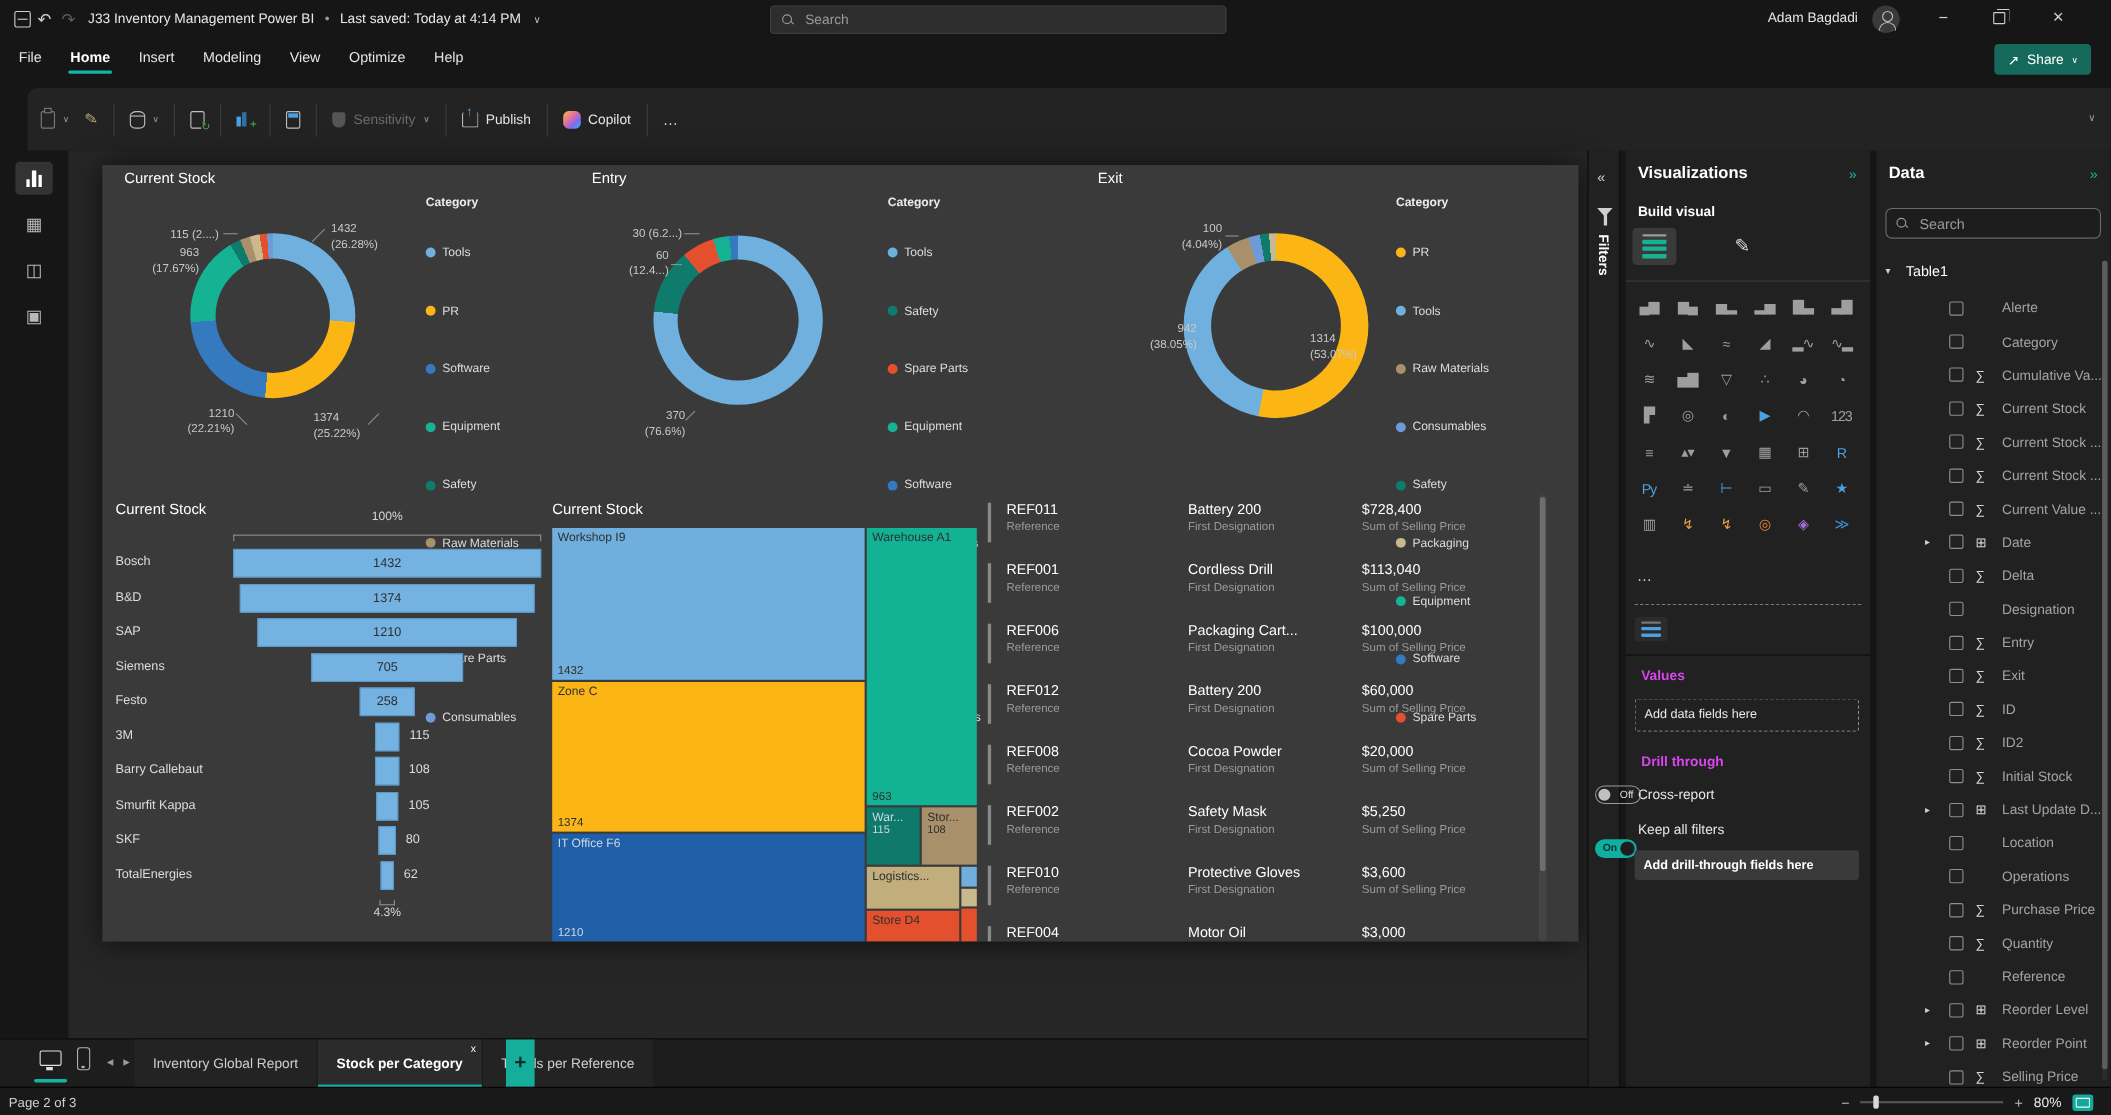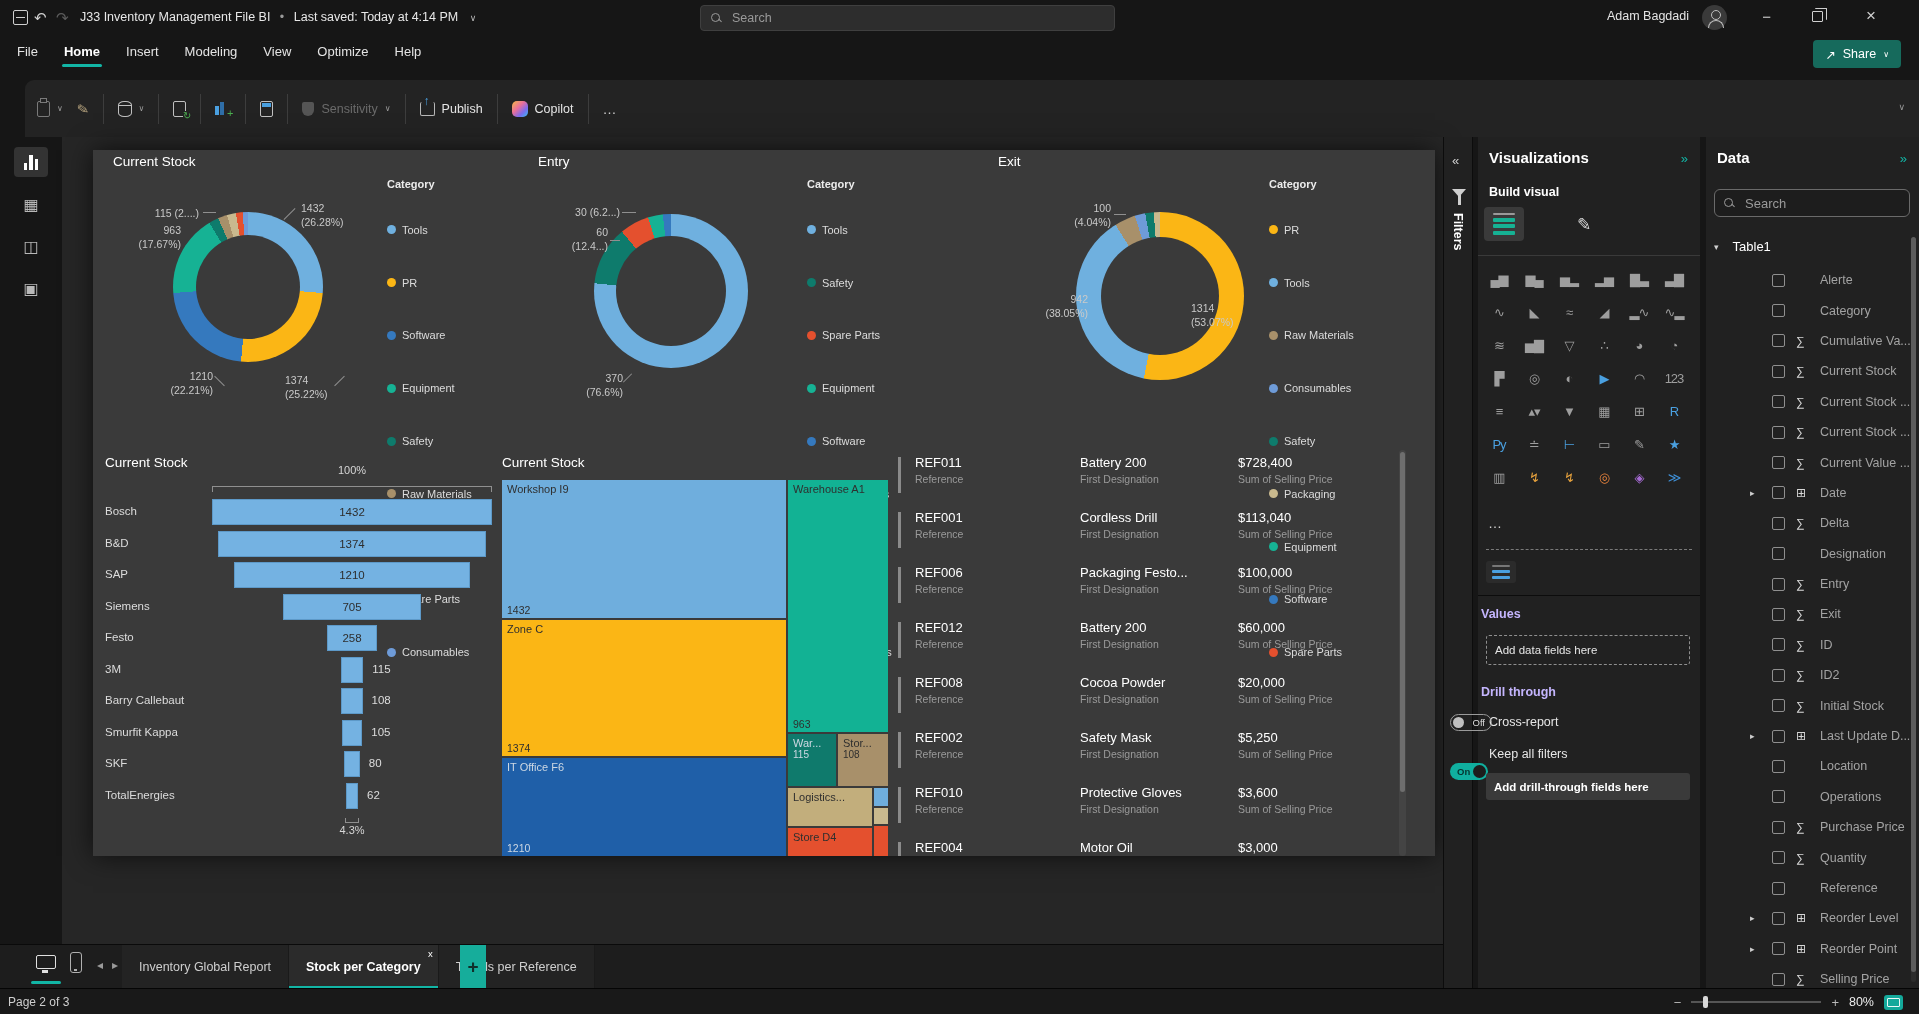--- a/index.html
+++ b/index.html
@@ -150,21 +150,21 @@
   .mrc-glyph i:first-child{background:#9a9a9a;height:2px;}
   .bv-divider{position:absolute;left:0;right:0;top:118px;border-top:1px solid #3a3a3a;}
   .gallery{position:absolute;left:6px;top:130px;width:212px;display:grid;grid-template-columns:repeat(6,35px);row-gap:9px;}
   .gic{width:30px;height:24px;display:flex;align-items:center;justify-content:center;font-size:13px;color:#9e9e9e;cursor:pointer;letter-spacing:-1px;}
   .g-more{position:absolute;left:10px;top:378px;font-size:14px;color:#d0d0d0;letter-spacing:1px;cursor:pointer;}
   .dash-div{position:absolute;left:8px;right:8px;top:412px;border-top:1px dashed #7a7a7a;}
   .thumb-visual{position:absolute;left:8px;top:424px;width:30px;height:22px;background:#2b2b2b;border-radius:3px;display:flex;align-items:center;justify-content:center;cursor:pointer;}
   .thumb-visual .mrc-glyph i{background:#4aa0e0;width:18px;height:3.5px;}
   .thumb-visual .mrc-glyph i:first-child{background:#777;height:2px;}
   .sec-div{position:absolute;left:0;right:0;top:458px;border-top:1px solid #0c0c0c;}
-  .sec-lab{position:absolute;left:3px;font-size:12.5px;color:#c4b5fd;}
+  .sec-lab{position:absolute;left:14px;font-size:12.5px;color:#d946ef;}
   .sec-lab.b{font-weight:700;}
   .add-box{position:absolute;left:8px;right:10px;height:30px;border:1px dashed #8f8f8f;border-radius:3px;font-size:11.5px;color:#e6e6e6;display:flex;align-items:center;padding-left:8px;cursor:pointer;}
   .drill-box{position:absolute;left:8px;right:10px;top:636px;height:27px;background:#3a3a3a;border-radius:3px;font-size:11.5px;font-weight:700;color:#fff;display:flex;align-items:center;padding-left:8px;cursor:pointer;}
   .tgl-row-lab{position:absolute;left:11px;font-size:12.5px;color:#e6e6e6;}
   .tgl{position:absolute;right:28px;cursor:pointer;}
   .tgl-off{width:42px;height:17px;border:1px solid #9a9a9a;border-radius:9px;position:relative;}
   .tgl-off i{position:absolute;left:2px;top:2px;width:11px;height:11px;border-radius:50%;background:#c0c0c0;}
   .tgl-off em{position:absolute;right:6px;top:2px;font-style:normal;font-size:9.5px;color:#ddd;}
   .tgl-on{width:38px;height:17px;background:#10AF9F;border-radius:9px;position:relative;}
   .tgl-on i{position:absolute;right:2px;top:2px;width:13px;height:13px;border-radius:50%;background:#1d1d1d;}
@@ -213,21 +213,21 @@
 </head>
 <body>
 
 <div class="app">
 
   <div class="titlebar">
     <span class="save-ic tb-ic"></span>
     <span class="tb-ic undo-ic">↶</span>
     <span class="tb-ic redo-ic">↷</span>
     <div class="tb-title">
-      <span>J33 Inventory Management File BI</span>
+      <span>J33 Inventory Management Power BI</span>
       <span class="sep">•</span>
       <span>Last saved: Today at 4:14 PM</span>
       <span class="chev">∨</span>
     </div>
     <div class="tb-search">
       <span class="mag"></span>
       <input placeholder="Search" style="">
     </div>
     <span class="tb-user">Adam Bagdadi</span>
     <span class="avatar"></span>
@@ -636,21 +636,21 @@
             </div>
           </div>
 
           <div class="card-row" style="top: 113px;">
             <span class="acc"></span>
             <div class="cc c1">
               <div class="cv">REF006</div>
               <div class="cl">Reference</div>
             </div>
             <div class="cc c2">
-              <div class="cv">Packaging Festo...</div>
+              <div class="cv">Packaging Cart...</div>
               <div class="cl">First Designation</div>
             </div>
             <div class="cc c3">
               <div class="cv">$100,000</div>
               <div class="cl">Sum of Selling Price</div>
             </div>
           </div>
 
           <div class="card-row" style="top: 168px;">
             <span class="acc"></span>

